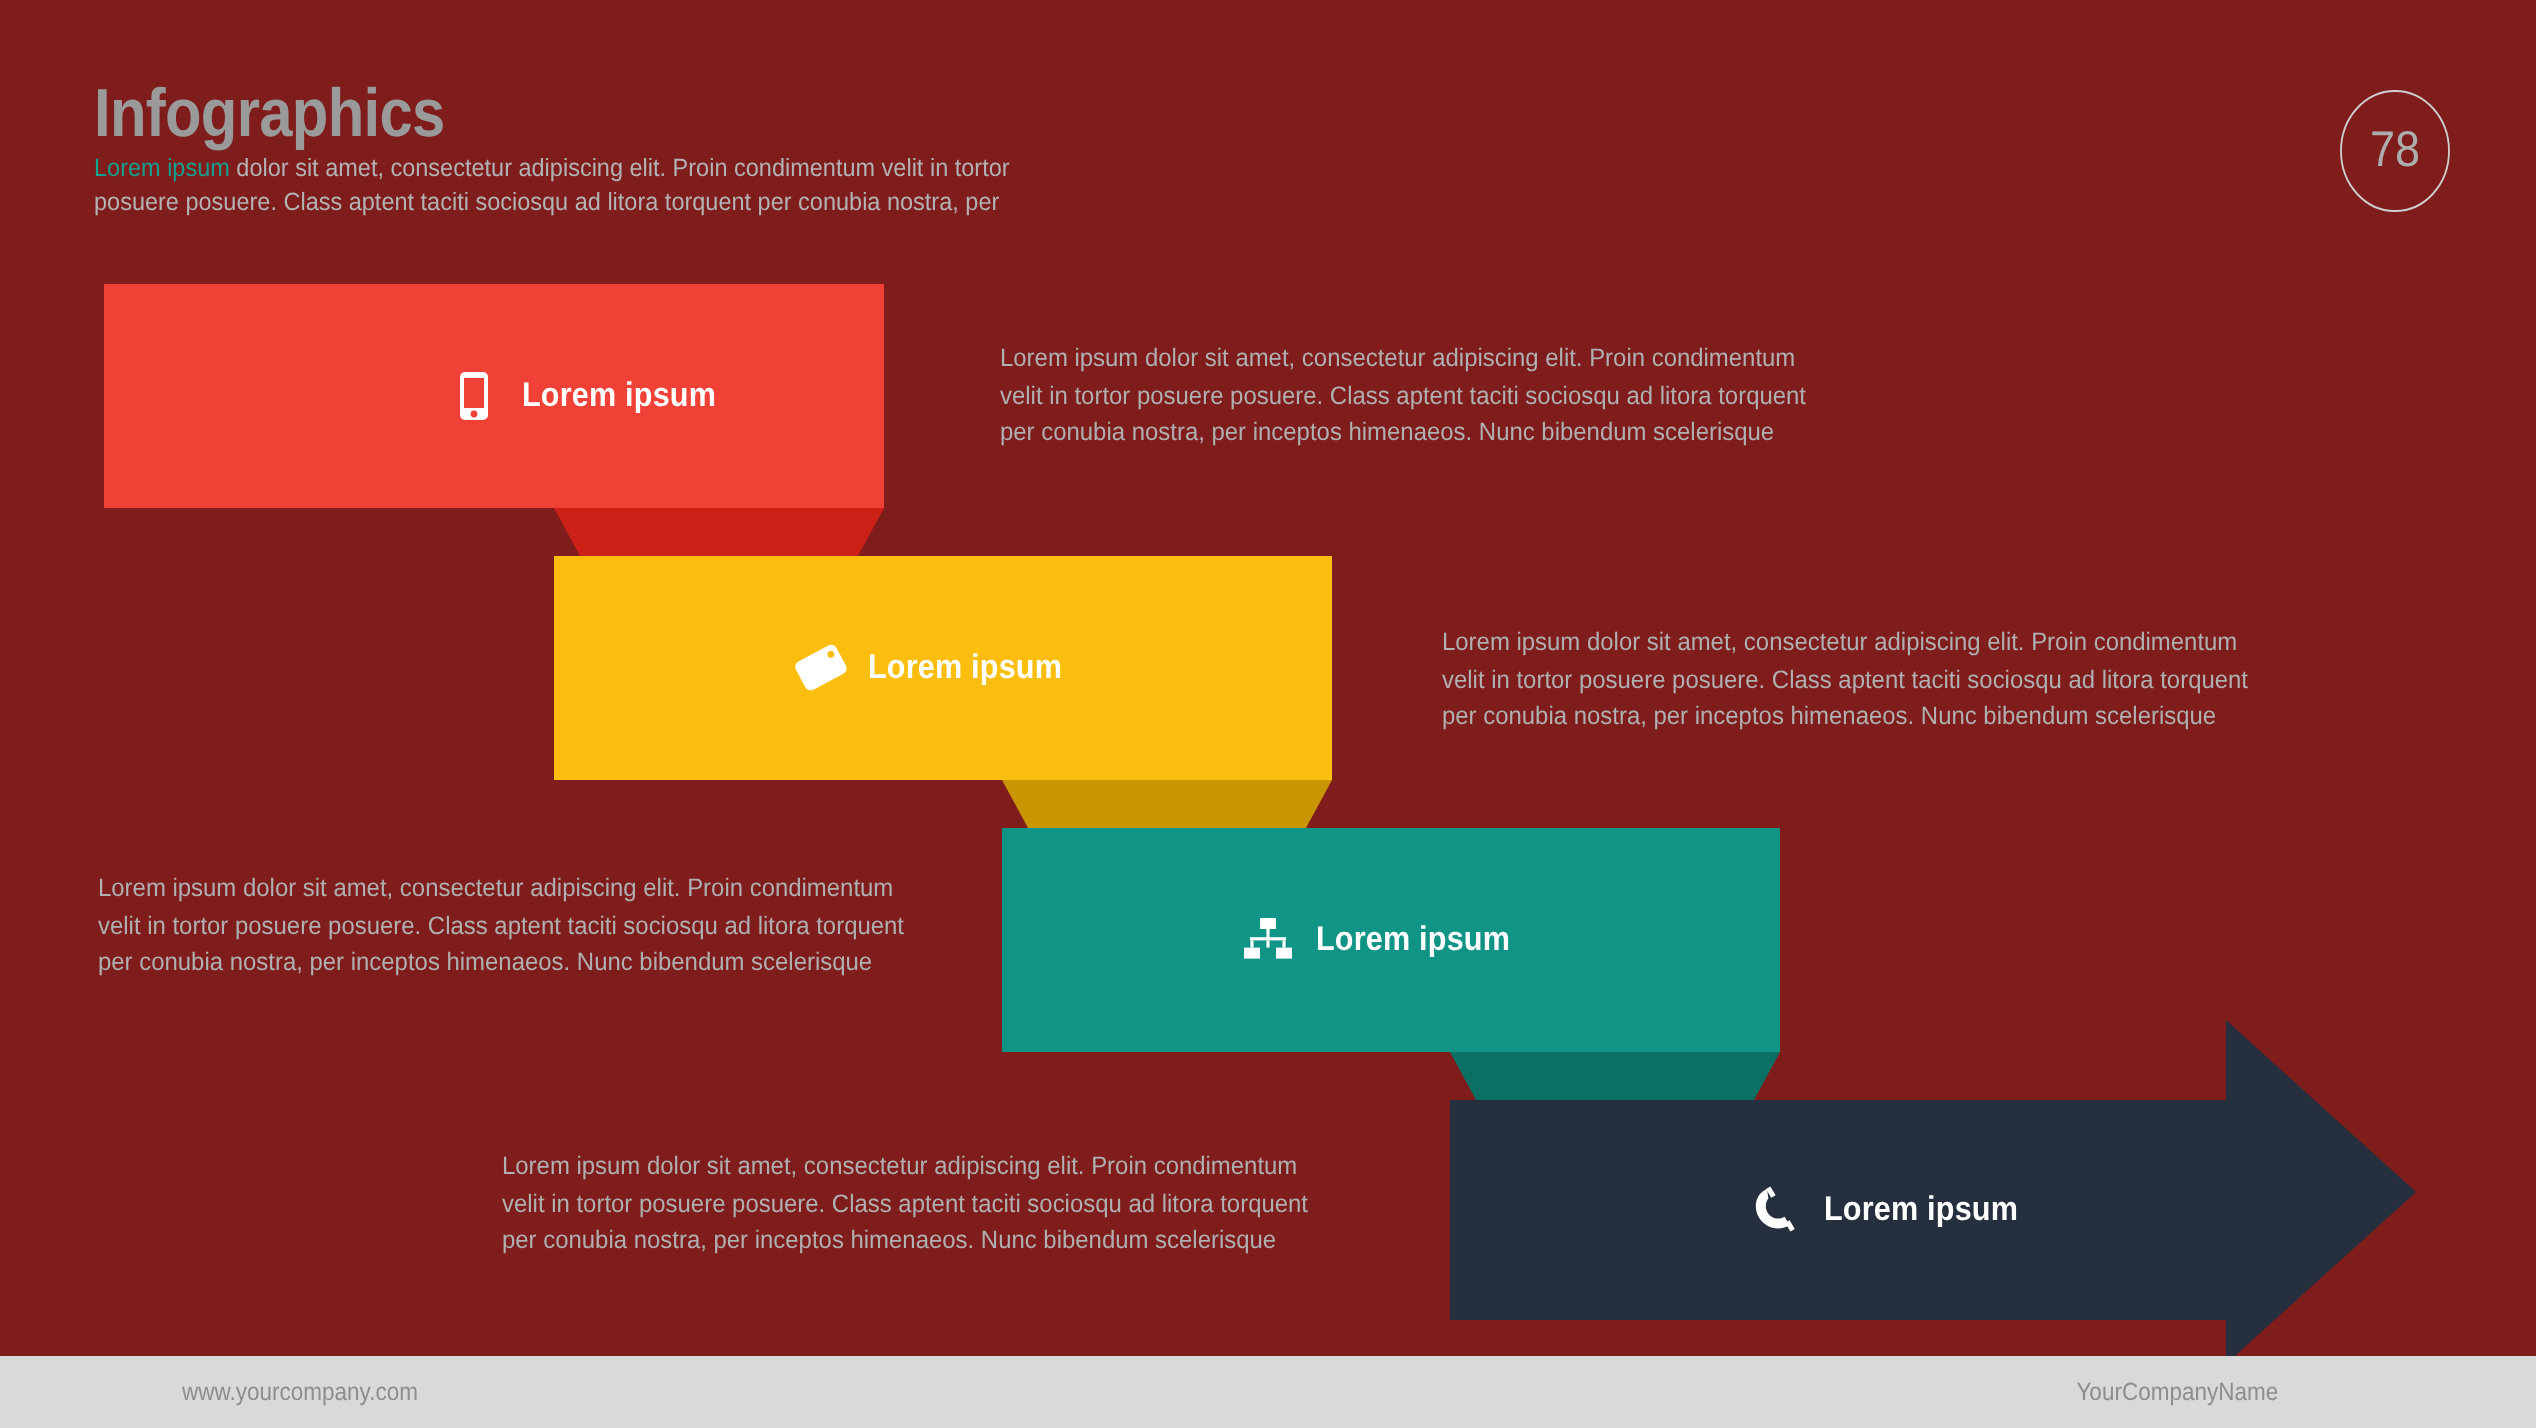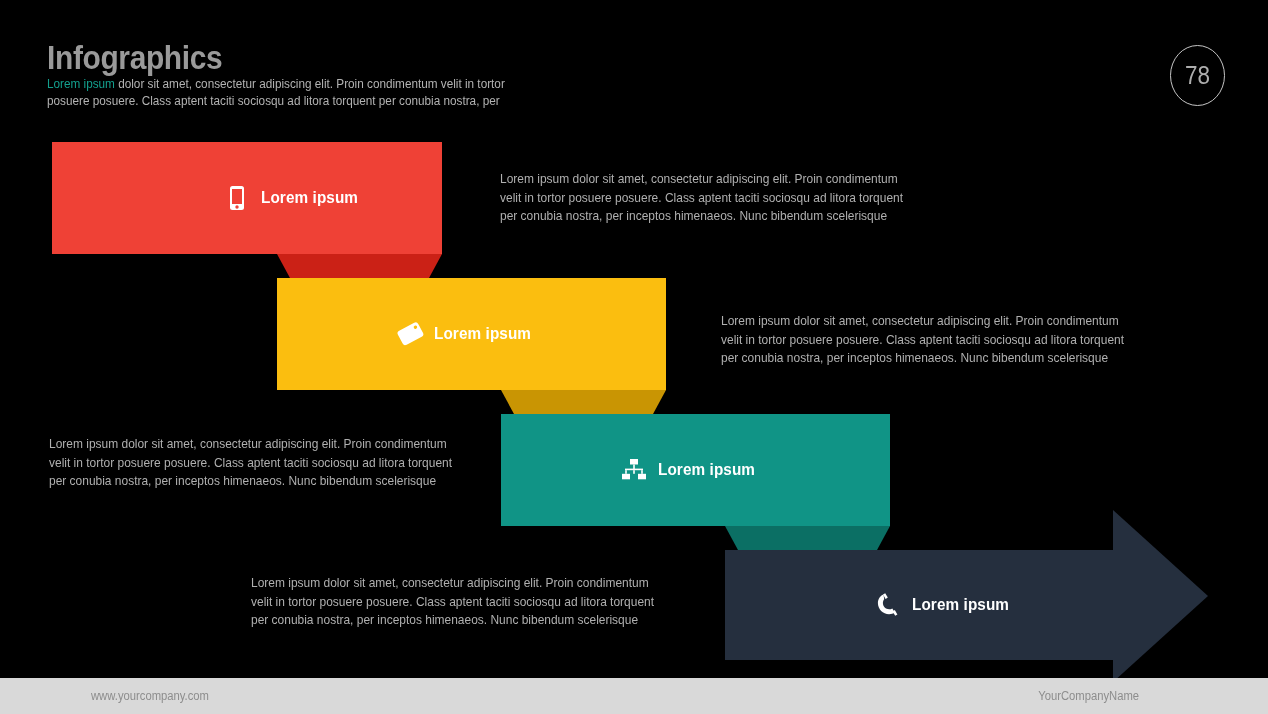--- a/index.html
+++ b/index.html
@@ -6,21 +6,21 @@
   html,body { width:1268px; height:714px; }
   body {
     font-family:"Liberation Sans", sans-serif;
     background:#ffffff;
     position:relative;
     overflow:hidden;
   }
   #slide {
     position:absolute; left:0; top:0;
     width:1268px; height:714px;
-    background:#000000;
+    background:#7f1d1d;
   }
 
   
   #page-title {
     position:absolute; left:47px; top:38px;
     font-size:34px; font-weight:bold;
     letter-spacing:-0.4px;
     color:#9a9a9a;
     font-stretch:condensed;
     transform:scaleX(0.88);

